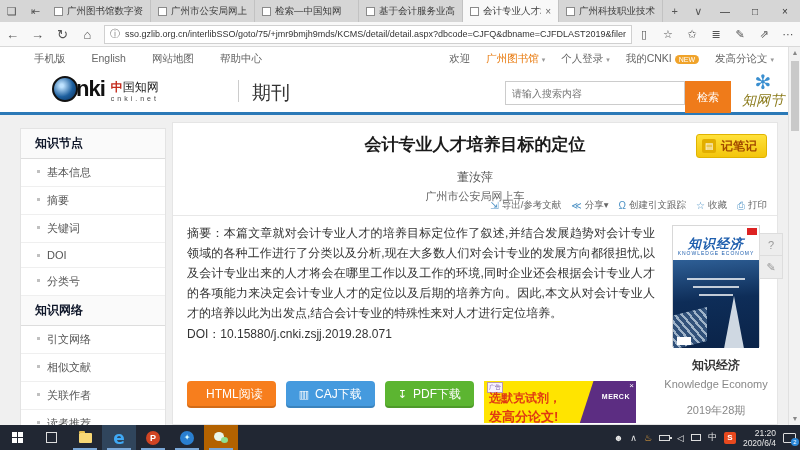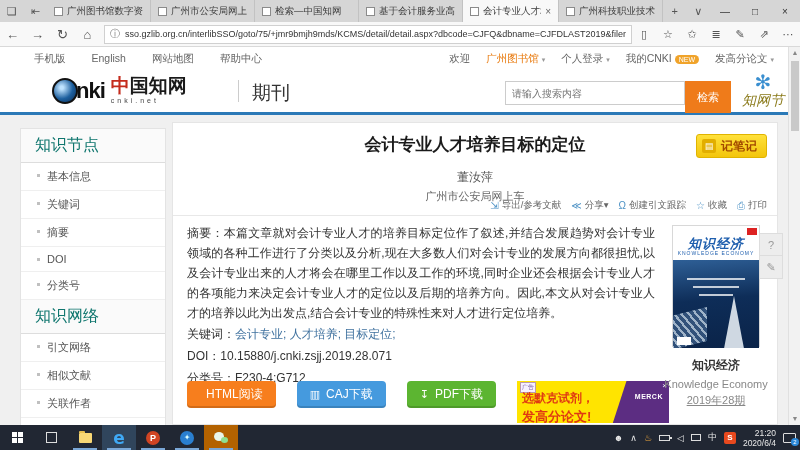--- a/index.html
+++ b/index.html
@@ -44,22 +44,22 @@
 
   
   .hdr{position:absolute;left:0;top:70px;width:788px;height:45px;background:#fff;
     border-bottom:3px solid #2b79b7;}
   .logo{position:absolute;left:52px;top:6px;display:flex;align-items:flex-end;}
   .globe{width:26px;height:26px;border-radius:50%;
     background:radial-gradient(circle at 35% 35%,#bfe3ff 8%,#1d5f9e 55%,#0a2b52 100%);
     border:2px solid #111;}
   .nki{font-size:22px;font-weight:bold;color:#111;letter-spacing:-1px;margin-left:-2px;}
   .brandcn{margin-left:6px;line-height:1;}
-  .brandcn .cn{font-family:"Liberation Serif","DejaVu Serif",serif;font-weight:bold;
-    font-size:19px;color:#1a1a1a;}
+  .brandcn .cn{font-family:"Liberation Serif","DejaVu Serif",serif;font-weight:normal;
+    font-size:12px;color:#1a1a1a;}
   .brandcn .cn b{color:#c42b1c;}
   .brandcn .dm{font-size:7px;color:#444;letter-spacing:3px;margin-top:2px;}
   .hdr .sep{position:absolute;left:238px;top:10px;height:22px;width:1px;background:#ccc;}
   .section{position:absolute;left:252px;top:10px;font-size:19px;color:#333;}
   .search{position:absolute;left:505px;top:11px;display:flex;border-radius:12px;}
   .search input{width:180px;height:24px;border:1px solid #ccc;font-size:10px;padding:0 6px;
     color:#333;outline:none;}
   .search .go{width:46px;height:32px;background:#ef7b1a;color:#fff;font-size:11px;border:none;}
   .nodelogo{position:absolute;left:742px;top:2px;width:42px;text-align:center;}
   .nodelogo .pin{font-size:20px;color:#3a8fd0;line-height:20px;}
@@ -70,21 +70,21 @@
     border-left:1px solid #e0e0e0;}
   .pscroll .ar{position:absolute;left:0;width:12px;height:12px;color:#888;font-size:7px;
     text-align:center;line-height:12px;}
   .pscroll .thumb{position:absolute;left:2px;top:14px;width:8px;height:70px;background:#c9c9c9;}
 
   
   .content{position:absolute;left:0;top:115px;width:788px;height:310px;background:#f0f0f0;}
 
   .sidebar{position:absolute;left:20px;top:13px;width:146px;background:#fff;
     border:1px solid #e3e3e3;}
-  .sb-head{font-size:16px;font-weight:normal;color:#0f766e;padding:6px 0 6px 14px;
+  .sb-head{font-size:12px;font-weight:bold;color:#0f172a;padding:6px 0 6px 14px;
     border-bottom:1px solid #ddd;background:#fafafa;}
   .sb-item{font-size:11px;color:#555;padding:6px 0 6px 26px;border-bottom:1px solid #efefef;
     position:relative;}
   .sb-item:before{content:"";position:absolute;left:16px;top:11px;width:3px;height:3px;
     background:#c0c0c0;}
 
   .card{position:absolute;left:172px;top:7px;width:606px;height:303px;background:#fff;
     border:1px solid #e5e5e5;}
   .a-title{position:absolute;left:0;top:10px;width:100%;text-align:center;font-size:17px;
     font-weight:bold;color:#1a1a1a;}
@@ -99,21 +99,21 @@
   .actions .it{display:flex;align-items:center;gap:3px;}
   .actions .ic{color:#4a90c4;font-size:10px;}
   .divider{position:absolute;left:0;top:92px;width:100%;border-top:1px solid #e8e8e8;}
 
   .abs-block{position:absolute;left:14px;top:100px;width:468px;}
   .abs-text{font-size:12px;color:#333;line-height:20px;text-align:justify;margin:0;}
   .abs-text .lbl{color:#333;}
   .meta{font-size:12px;color:#333;line-height:22px;margin:0;}
   .meta .kw{color:#40729f;}
 
-  .dl-row{position:absolute;left:14px;top:258px;display:flex;gap:21px;align-items:flex-start;}
+  .dl-row{position:absolute;left:14px;top:258px;display:flex;gap:10px;align-items:flex-start;}
   .dl-btn{height:27px;border-radius:4px;color:#fff;font-size:12px;display:flex;
     align-items:center;justify-content:center;gap:6px;padding:0 13px;
     box-shadow:inset 0 -2px 0 rgba(0,0,0,.15);}
   .dl-btn .gi{font-size:11px;}
 
   .ad{position:relative;width:152px;height:42px;background:#ffe400;overflow:hidden;}
   .ad .tag{position:absolute;left:3px;top:1px;font-size:6px;color:#7a5ca0;border:1px solid #b9a;
     padding:0 1px;background:#f6f0ff;}
   .ad .l1{position:absolute;left:5px;top:9px;font-size:12px;font-weight:bold;color:#e03a12;}
   .ad .l2{position:absolute;left:5px;top:27px;font-size:13px;font-weight:bold;color:#e03a12;}
@@ -138,21 +138,21 @@
     border-left:11px solid transparent;border-right:11px solid transparent;
     border-bottom:58px solid #cfd8e2;}
   .cover .pan{position:absolute;left:-6px;bottom:2px;width:40px;height:34px;
     background:repeating-linear-gradient(55deg,#9fb3c8 0 2px,#31517a 2px 5px);
     transform:skewY(-14deg);}
   .cover .tl{position:absolute;left:14px;width:58px;height:2px;background:rgba(255,255,255,.75);}
   .cover .bc{position:absolute;left:4px;bottom:3px;width:14px;height:8px;background:#fff;}
   .jname{font-size:12px;font-weight:bold;color:#333;margin-top:2px;}
   .jen{font-size:11px;color:#888;width:104px;margin:3px auto 0 auto;word-break:break-all;
     line-height:14px;}
-  .jissue{font-size:11px;color:#888;margin-top:2px;text-decoration:underline;}
+  .jissue{font-size:11px;color:#888;margin-top:12px;}
   .fb{position:absolute;right:-6px;top:110px;width:24px;background:#ededed;border:1px solid #ddd;}
   .fb div{height:22px;display:flex;align-items:center;justify-content:center;color:#999;
     font-size:11px;border-bottom:1px solid #ddd;}
   .fb div:last-child{border-bottom:none;}
 
   
   .taskbar{position:absolute;left:0;top:425px;width:800px;height:25px;background:#212733;
     display:flex;align-items:center;}
   .tile{width:34px;height:25px;display:flex;align-items:center;justify-content:center;
     position:relative;color:#eee;}
@@ -297,22 +297,22 @@
     <div class="ar" style="top:0;">▲</div>
     <div class="thumb"></div>
     <div class="ar" style="bottom:0;">▼</div>
   </div>
 
   <div class="content">
 
     <div class="sidebar" id="sidebar">
         <div class="sb-head">知识节点</div>
         <div class="sb-item">基本信息</div>
+        <div class="sb-item">摘要</div>
         <div class="sb-item">关键词</div>
-        <div class="sb-item">摘要</div>
         <div class="sb-item">DOI</div>
         <div class="sb-item">分类号</div>
         <div class="sb-head">知识网络</div>
         <div class="sb-item">引文网络</div>
         <div class="sb-item">相似文献</div>
         <div class="sb-item">关联作者</div>
         <div class="sb-item">读者推荐</div>
         <div class="sb-item">相关基金文献</div>
       </div>
 
@@ -343,23 +343,21 @@
           </div>
           <div class="it">
             <span class="ic">⎙</span>
             <span>打印</span>
           </div>
         </div>
       <div class="divider"></div>
 
       <div class="abs-block">
         <p class="abs-text"><span class="lbl">摘要：</span><span>本篇文章就对会计专业人才的培养目标定位作了叙述,并结合发展趋势对会计专业领域的各种工作进行了分类以及分析,现在大多数人们对会计专业的发展方向都很担忧,以及会计专业出来的人才将会在哪里工作以及工作的环境,同时企业还会根据会计专业人才的各项能力来决定会计专业人才的定位以及后期的培养方向。因此,本文从对会计专业人才的培养以此为出发点,结合会计专业的特殊性来对人才进行定位培养。</span></p>
-        <p class="meta"><span>关键词：</span><span class="kw">会计专业; 人才培养; 目标定位;</span></p>
         <p class="meta"><span>DOI：</span><span>10.15880/j.cnki.zsjj.2019.28.071</span></p>
-        <p class="meta"><span>分类号：</span><span>F230-4;G712</span></p>
       </div>
 
       <div class="dl-row" id="dlrow">
           <div class="dl-btn" style="background: rgb(247, 126, 29);">
             <span class="gi"></span>
             <span>HTML阅读</span>
           </div>
           <div class="dl-btn" style="background: rgb(69, 154, 222);">
             <span class="gi">▥</span>
             <span>CAJ下载</span>

